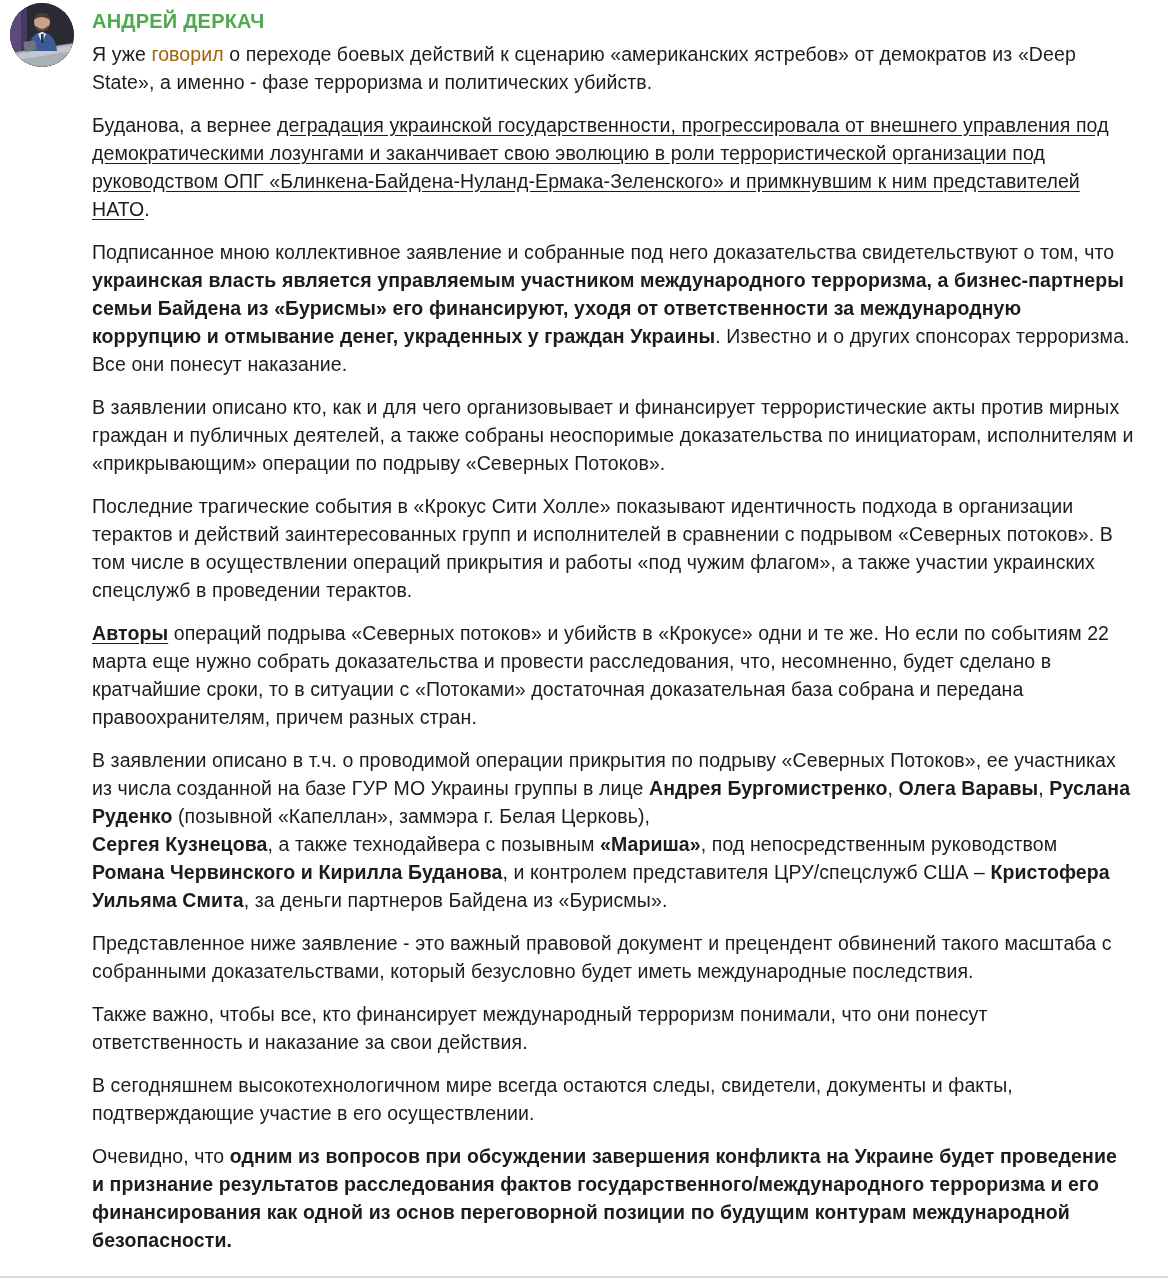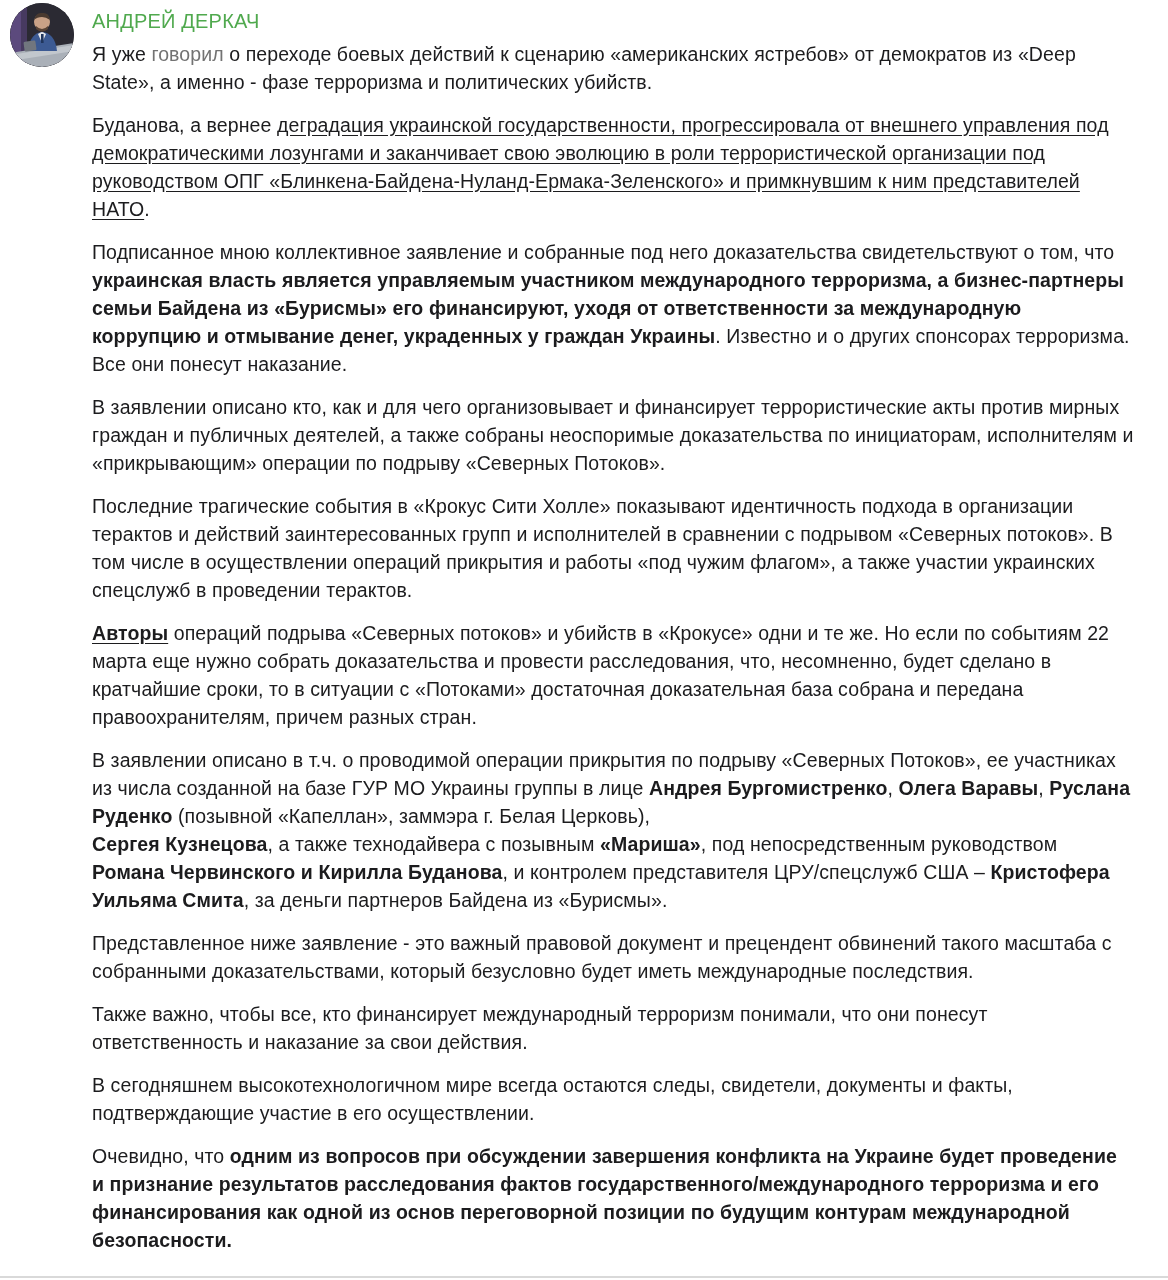--- a/index.html
+++ b/index.html
@@ -13,21 +13,21 @@
     position: relative;
   }
   .post { position: relative; padding: 8px 34px 0 92px; }
   .avatar {
     position: absolute; left: 10px; top: 3px;
     width: 64px; height: 64px; border-radius: 50%;
     overflow: hidden; background: #2a2a31; cursor: pointer;
   }
   .avatar svg { display: block; width: 64px; height: 64px; }
   .channel-name {
-    font-size: 20px; font-weight: 400; letter-spacing: .2px;
+    font-size: 20px; font-weight: 700; letter-spacing: .2px;
     margin: 0 0 6px 0; line-height: 26px; cursor: pointer;
     display: inline-block;
   }
   .message-text p {
     margin: 0 0 15px 0;
     font-size: 19.5px;
     line-height: 28px;
     letter-spacing: .1px;
   }
   .message-text p:last-child { margin-bottom: 11px; }
@@ -64,21 +64,21 @@
         <path d="M24 17 Q26 9 32 10 Q39 9 40 17 Q36 14 32 14 Q27 14 24 17 Z" fill="#4a3a30"></path>
         <path d="M26 23 Q32 29 38 23 L38 26 Q32 31 26 26 Z" fill="#5a4537"></path>
         <rect x="14" y="38" width="12" height="10" rx="1.5" fill="#71767e" transform="rotate(-8 20 43)"></rect>
       </g>
     </svg>
   </div>
 
   <div class="channel-name" style="color: rgb(80, 169, 78);">АНДРЕЙ ДЕРКАЧ</div>
 
   <div class="message-text">
-      <p><span>Я уже </span><a href="#" class="link" style="color: #737373;">говорил</a><span> о переходе боевых действий к сценарию «американских ястребов» от демократов из «Deep State», а именно - фазе терроризма и политических убийств.</span></p>
+      <p><span>Я уже </span><a href="#" class="link" style="color: #a16207;">говорил</a><span> о переходе боевых действий к сценарию «американских ястребов» от демократов из «Deep State», а именно - фазе терроризма и политических убийств.</span></p>
       <p><span>Буданова, а вернее </span><span class="u">деградация украинской государственности, прогрессировала от внешнего управления под демократическими лозунгами и заканчивает свою эволюцию в роли террористической организации под руководством ОПГ «Блинкена-Байдена-Нуланд-Ермака-Зеленского» и примкнувшим к ним представителей НАТО</span><span>.</span></p>
       <p><span>Подписанное мною коллективное заявление и собранные под него доказательства свидетельствуют о том, что </span><span class="b">украинская власть является управляемым участником международного терроризма, а бизнес-партнеры семьи Байдена из «Бурисмы» его финансируют, уходя от ответственности за международную коррупцию и отмывание денег, украденных у граждан Украины</span><span>. Известно и о других спонсорах терроризма. Все они понесут наказание.</span></p>
       <p><span>В заявлении описано кто, как и для чего организовывает и финансирует террористические акты против мирных граждан и публичных деятелей, а также собраны неоспоримые доказательства по инициаторам, исполнителям и «прикрывающим» операции по подрыву «Северных Потоков».</span></p>
       <p><span>Последние трагические события в «Крокус Сити Холле» показывают идентичность подхода в организации терактов и действий заинтересованных групп и исполнителей в сравнении с подрывом «Северных потоков». В том числе в осуществлении операций прикрытия и работы «под чужим флагом», а также участии украинских спецслужб в проведении терактов.</span></p>
       <p><span class="b u">Авторы</span><span> операций подрыва «Северных потоков» и убийств в «Крокусе» одни и те же. Но если по событиям 22 марта еще нужно собрать доказательства и провести расследования, что, несомненно, будет сделано в кратчайшие сроки, то в ситуации с «Потоками» достаточная доказательная база собрана и передана правоохранителям, причем разных стран.</span></p>
       <p><span>В заявлении описано в т.ч. о проводимой операции прикрытия по подрыву «Северных Потоков», ее участниках из числа созданной на базе ГУР МО Украины группы в лице </span><span class="b">Андрея Бургомистренко</span><span>, </span><span class="b">Олега Варавы</span><span>, </span><span class="b">Руслана Руденко</span><span> (позывной «Капеллан», заммэра г. Белая Церковь),</span><br><span class="b">Сергея Кузнецова</span><span>, а также технодайвера с позывным </span><span class="b">«Мариша»</span><span>, под непосредственным руководством </span><span class="b">Романа Червинского и Кирилла Буданова</span><span>, и контролем представителя ЦРУ/спецслужб США – </span><span class="b">Кристофера Уильяма Смита</span><span>, за деньги партнеров Байдена из «Бурисмы».</span></p>
       <p><span>Представленное ниже заявление - это важный правовой документ и прецендент обвинений такого масштаба с собранными доказательствами, который безусловно будет иметь международные последствия.</span></p>
       <p><span>Также важно, чтобы все, кто финансирует международный терроризм понимали, что они понесут ответственность и наказание за свои действия.</span></p>
       <p><span>В сегодняшнем высокотехнологичном мире всегда остаются следы, свидетели, документы и факты, подтверждающие участие в его осуществлении.</span></p>
       <p><span>Очевидно, что </span><span class="b">одним из вопросов при обсуждении завершения конфликта на Украине будет проведение и признание результатов расследования фактов государственного/международного терроризма и его финансирования как одной из основ переговорной позиции по будущим контурам международной безопасности.</span></p>

